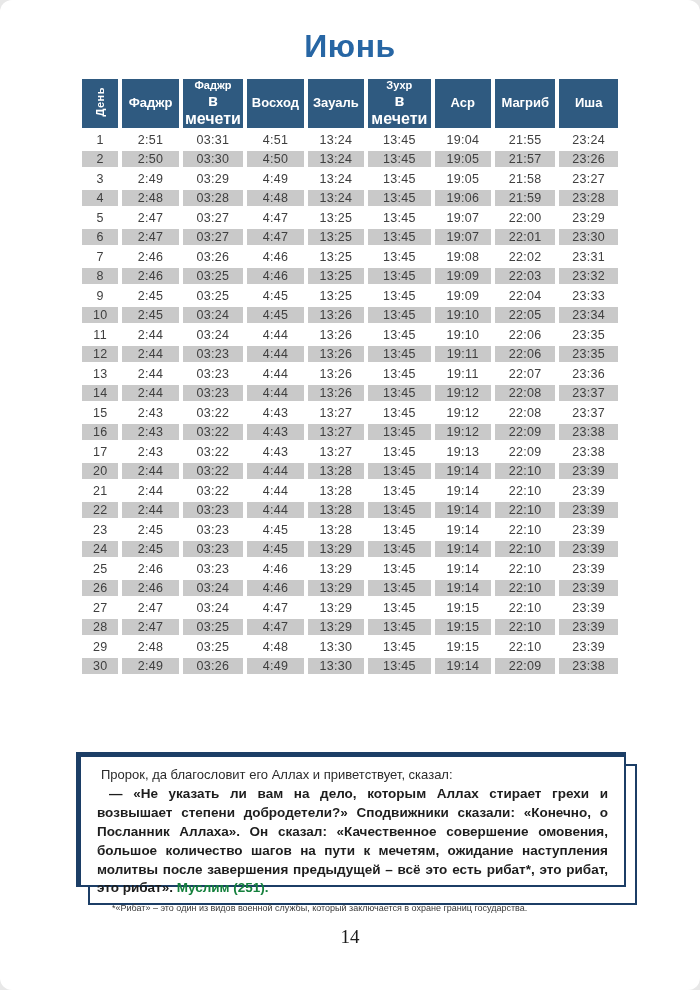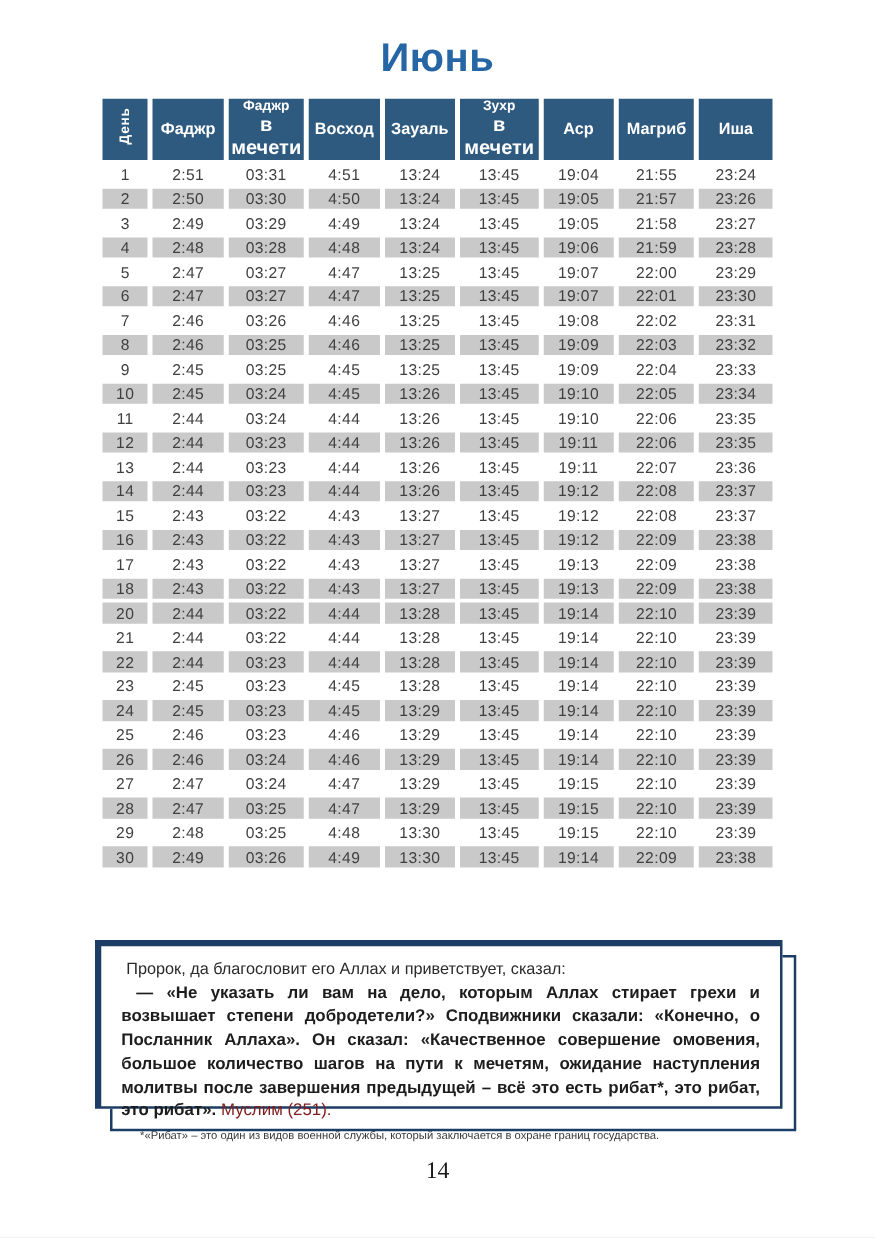--- a/index.html
+++ b/index.html
@@ -1,19 +1,20 @@
 <!DOCTYPE html>
 <html><head>
 <meta charset="utf-8">
 <style>
   html,body { margin:0; padding:0; background:#e8e8e8; }
   .page {
     position:relative; width:700px; height:990px; margin:0 auto;
     background:#ffffff; overflow:hidden;
     font-family:"Liberation Sans", sans-serif;
+    border-radius:12px;
   }
 
   
   .month-title {
     position:absolute; top:28px; left:0; width:100%;
     text-align:center; font-size:32px; font-weight:bold;
     color:#2766a4; letter-spacing:0.5px;
   }
 
   
@@ -55,21 +56,21 @@
     padding:10px 16px 6px 16px;
   }
   .hadith-intro {
     font-size:13px; color:#2b2b2b; margin:0 0 3px 4px;
   }
   .hadith-body {
     font-size:13.5px; color:#1d1d1d; margin:0;
     text-align:justify; line-height:1.4; text-indent:12px;
   }
   .hadith-body .bold-part { font-weight:bold; }
-  .hadith-body .source-part { font-weight:normal; color:#7f1d1d; }
+  .hadith-body .source-part { font-weight:bold; color:#15803d; }
   .hadith-footnote {
     font-size:9px; color:#3a3a3a; margin:5px 0 0 15px;
   }
 
   
   .hadith-badge {
     position:absolute; top:-26px; right:-13px;
     width:160px; height:47px; z-index:2;
   }
   .hadith-badge svg { position:absolute; inset:0; width:100%; height:100%; }
@@ -319,31 +320,20 @@
             <td>2:43</td>
             <td>03:22</td>
             <td>4:43</td>
             <td>13:27</td>
             <td>13:45</td>
             <td>19:13</td>
             <td>22:09</td>
             <td>23:38</td>
           </tr>
           <tr class="striped">
-            <td>18</td>
-            <td>2:43</td>
-            <td>03:22</td>
-            <td>4:43</td>
-            <td>13:27</td>
-            <td>13:45</td>
-            <td>19:13</td>
-            <td>22:09</td>
-            <td>23:38</td>
-          </tr>
-          <tr class="striped">
             <td>20</td>
             <td>2:44</td>
             <td>03:22</td>
             <td>4:44</td>
             <td>13:28</td>
             <td>13:45</td>
             <td>19:14</td>
             <td>22:10</td>
             <td>23:39</td>
           </tr>

